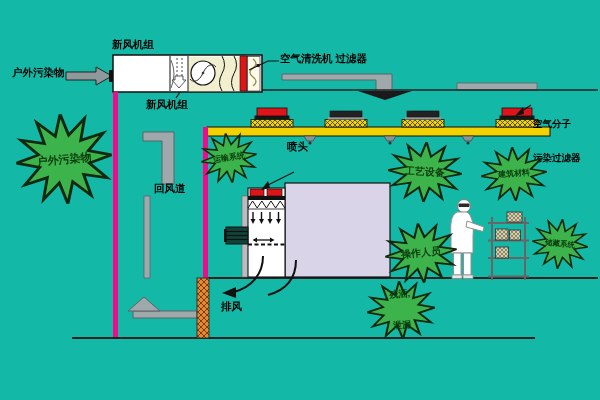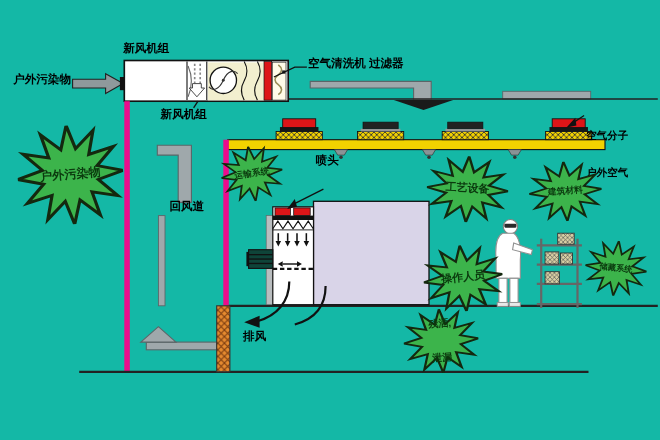--- a/index.html
+++ b/index.html
@@ -218,21 +218,21 @@
       <polygon points="268,181 261,190 270,188" fill="#111" stroke="none"></polygon>
     </g>
   </svg>
 
   <div class="lbl" style="left:112px;top:38px">新风机组</div>
   <div class="lbl" style="left:12px;top:66px">户外污染物</div>
   <div class="lbl" style="left:146px;top:98px">新风机组</div>
   <div class="lbl" style="left:280px;top:52px">空气清洗机 过滤器</div>
   <div class="lbl" style="left:533px;top:95px;font-size:9.5px">
     <div>空气分子</div>
-    <div>户外空气</div>
+    <div>污染过滤器</div>
   </div>
   <div class="lbl" style="left:287px;top:140px">喷头</div>
   <div class="lbl" style="left:154px;top:182px">回风道</div>
   <div class="lbl" style="left:221px;top:300px">排风</div>
 
   <div class="star" style="left:16px;top:114px;width:96px;height:90px;transform:rotate(-5deg)">
     <svg viewBox="0 0 100 100" preserveAspectRatio="none">
       <polygon points="100,50 76,57 93,75 69,69 75,93 57,76 50,100 43,76 25,93 31,69 7,75 24,57 0,50 24,43 7,25 31,31 25,7 43,24 50,0 57,24 75,7 69,31 93,25 76,43" fill="#3cb44b" stroke="#14280f" stroke-width="3"></polygon>
     </svg>
     <div class="star-label" style="font-size:11px">户外污染物</div>

